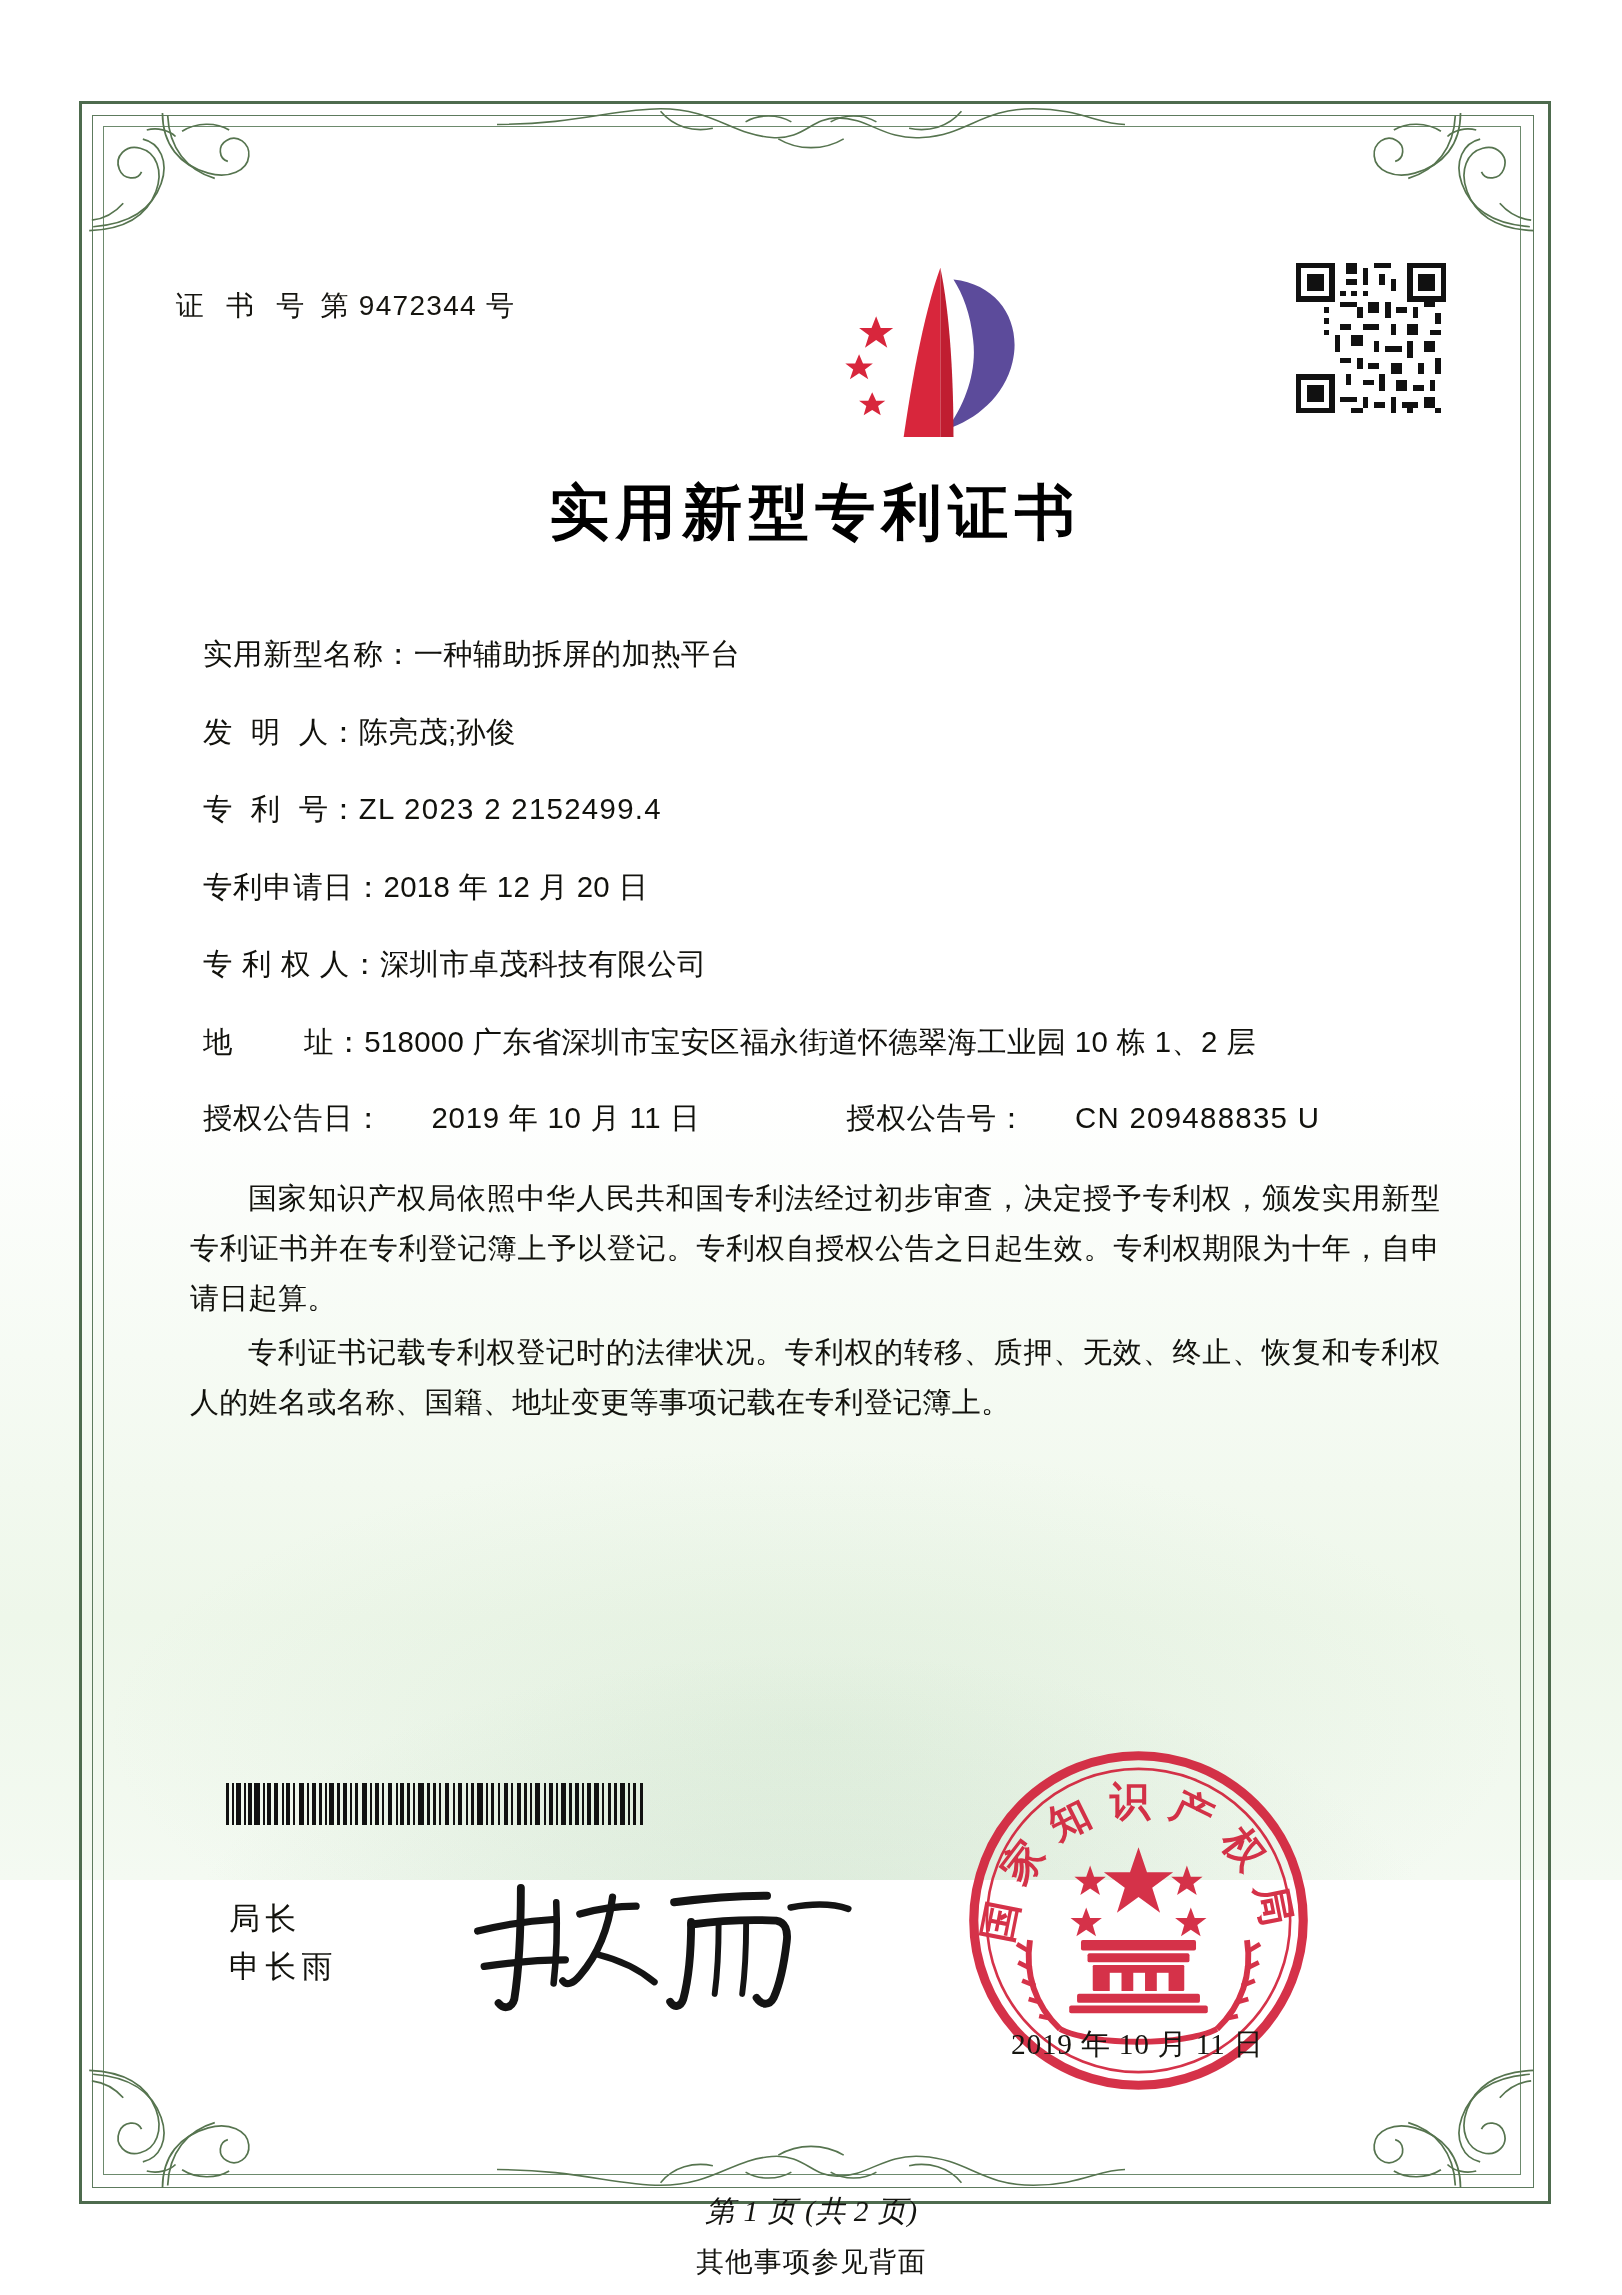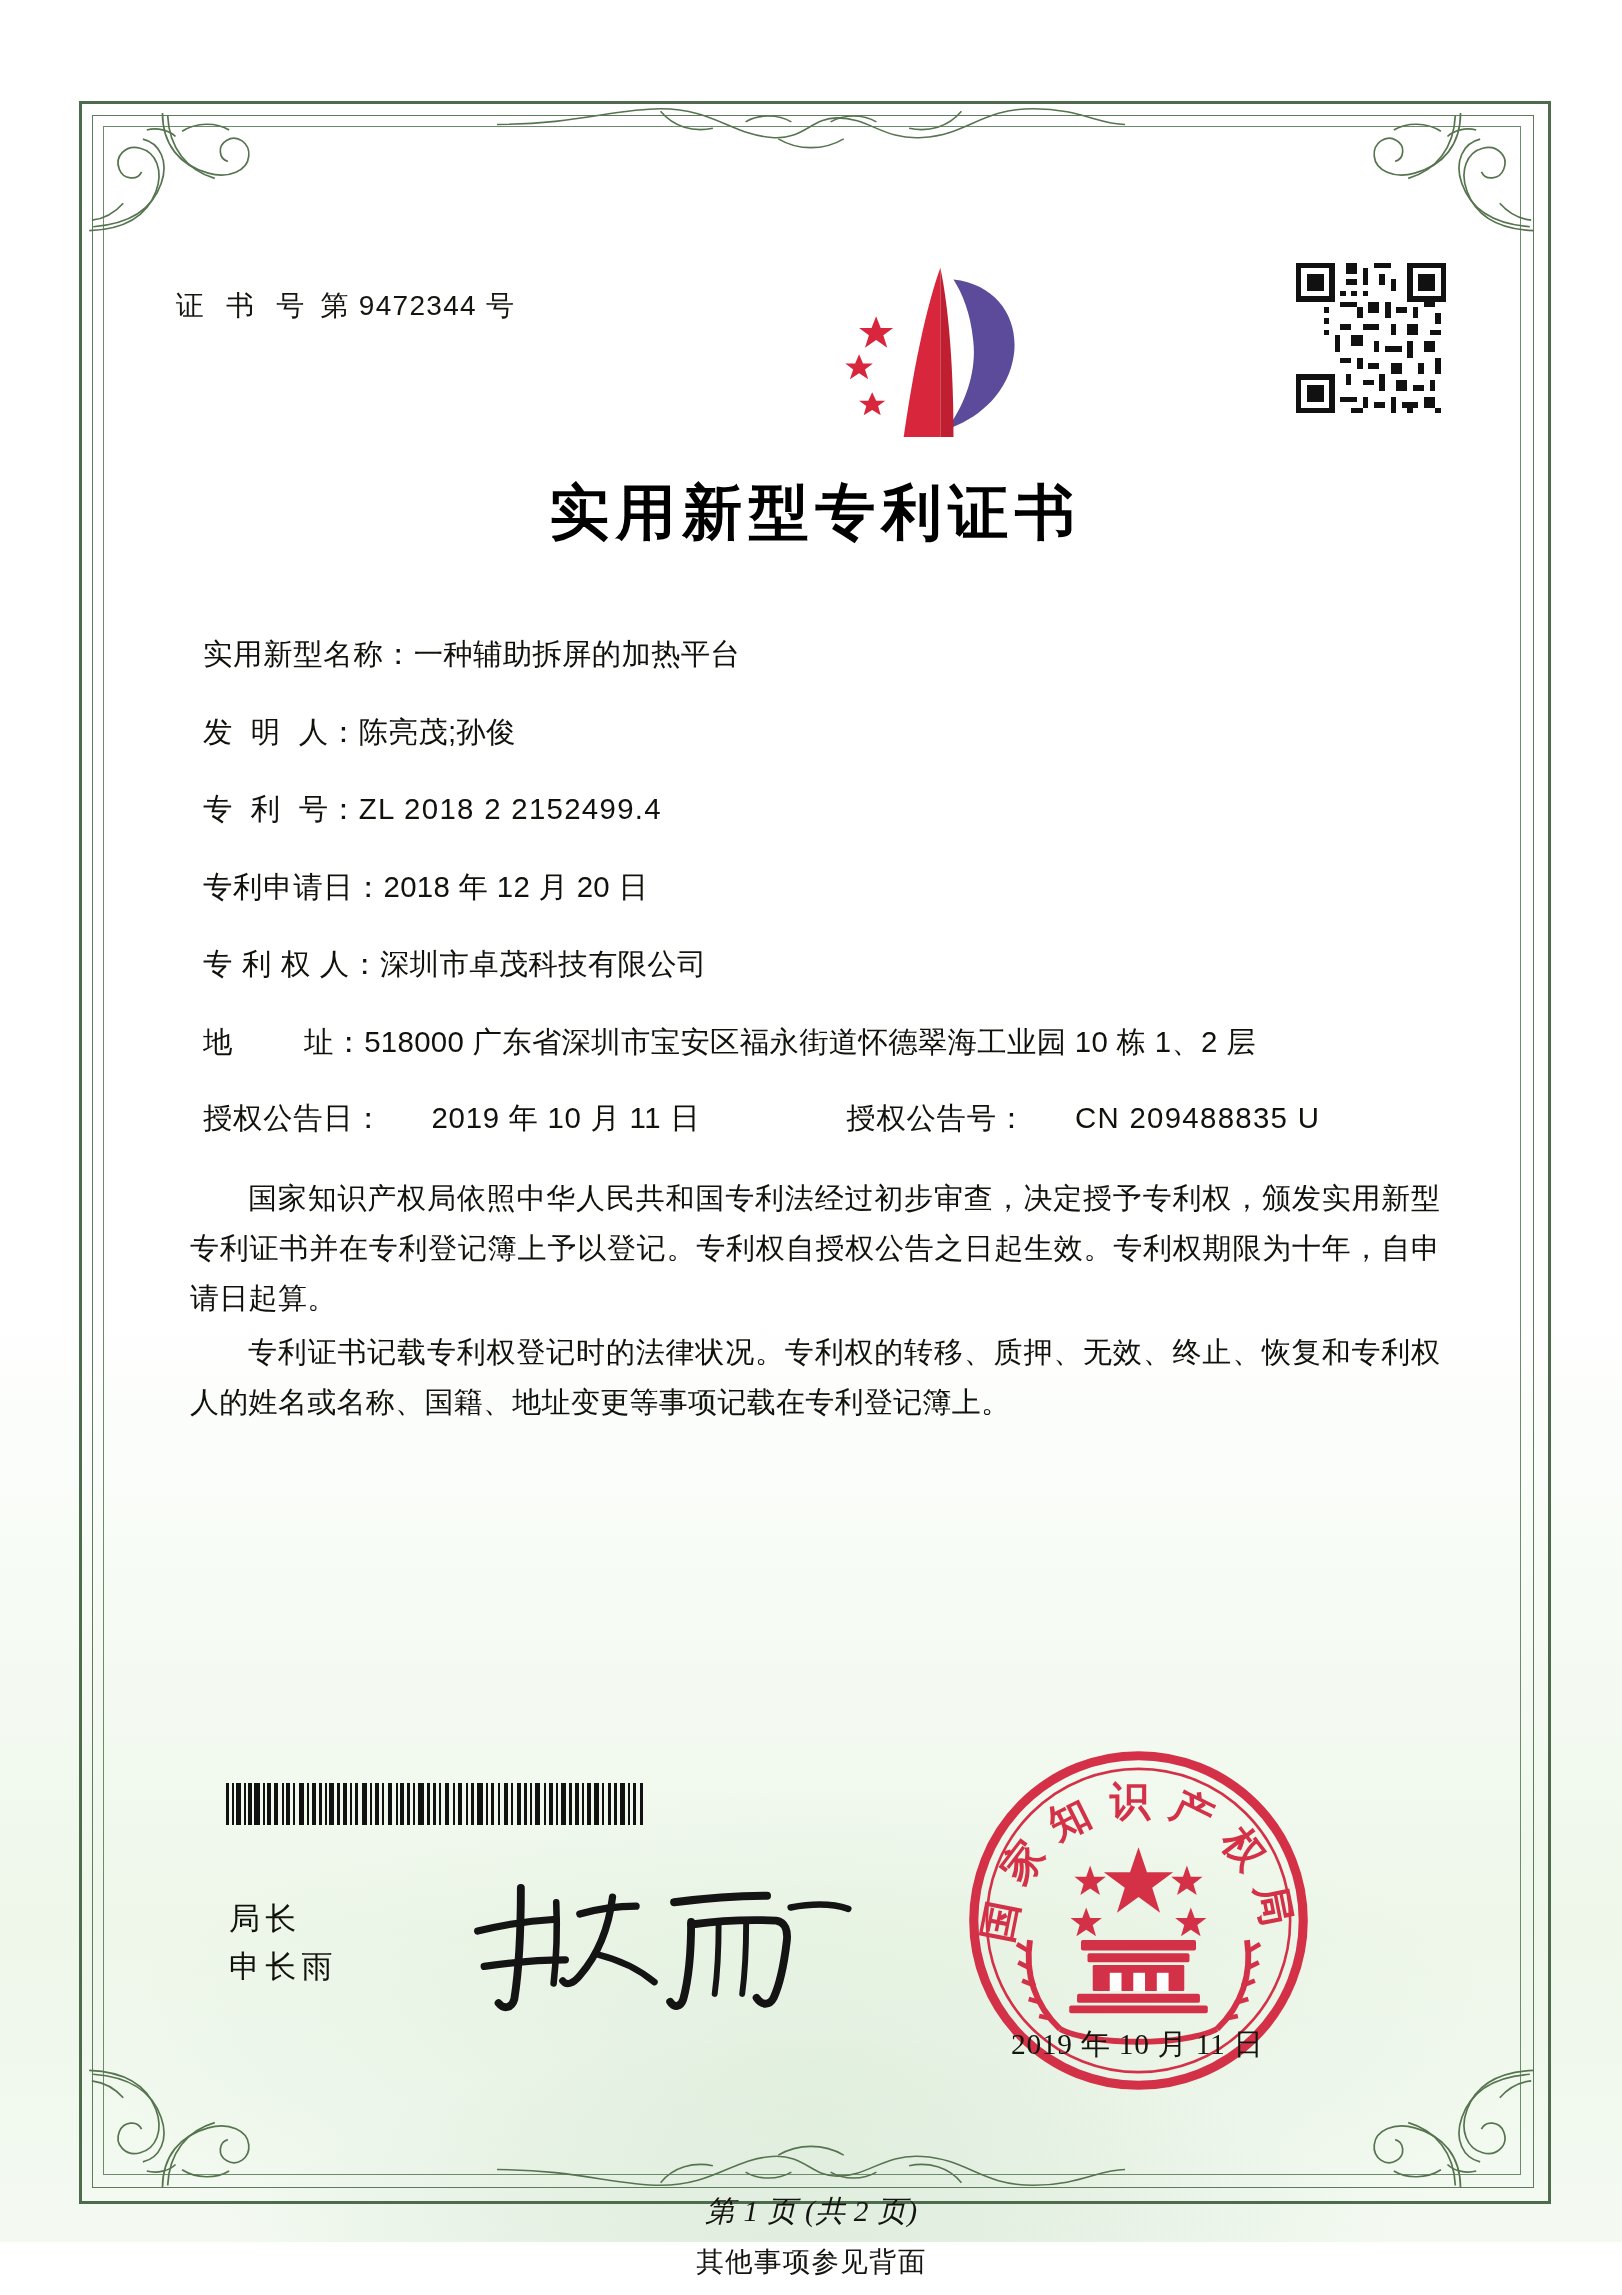--- a/index.html
+++ b/index.html
@@ -13,21 +13,21 @@
     font-family: "Liberation Serif", "DejaVu Serif", serif;
     position: relative;
     overflow: hidden;
   }
 
   
   .page {
     position: absolute;
     left: 0; top: 0;
     width: 1623px;
-    height: 2242px;
+    height: 1880px;
     background: #fdfefd;
   }
 
   
   .page-wash {
     position: absolute;
     left: 0; top: 0; right: 0; bottom: 0;
     background:
       radial-gradient(ellipse 916px 458px at 50% 105%, rgba(140,185,140,0.22), rgba(255,255,255,0) 70%),
       radial-gradient(ellipse 982px 393px at 50% 92%, rgba(160,200,160,0.16), rgba(255,255,255,0) 72%),
@@ -433,21 +433,21 @@
       <div class="field">
         <span class="key">实用新型名称：</span>
         <span class="val">一种辅助拆屏的加热平台</span>
       </div>
       <div class="field">
         <span class="key">发  明  人：</span>
         <span class="val">陈亮茂;孙俊</span>
       </div>
       <div class="field">
         <span class="key">专  利  号：</span>
-        <span class="val mono-ish">ZL 2018 2 2152499.4</span>
+        <span class="val mono-ish">ZL 2023 2 2152499.4</span>
       </div>
       <div class="field">
         <span class="key">专利申请日：</span>
         <span class="val">2018 年 12 月 20 日</span>
       </div>
       <div class="field">
         <span class="key">专 利 权 人：</span>
         <span class="val">深圳市卓茂科技有限公司</span>
       </div>
       <div class="field address">

